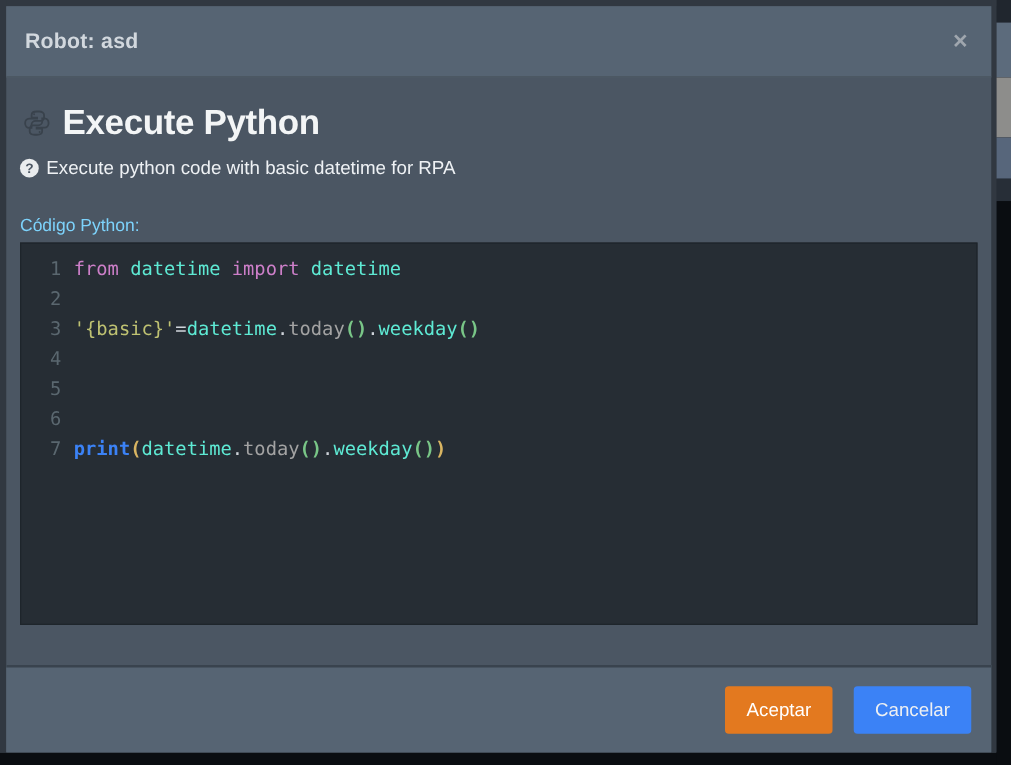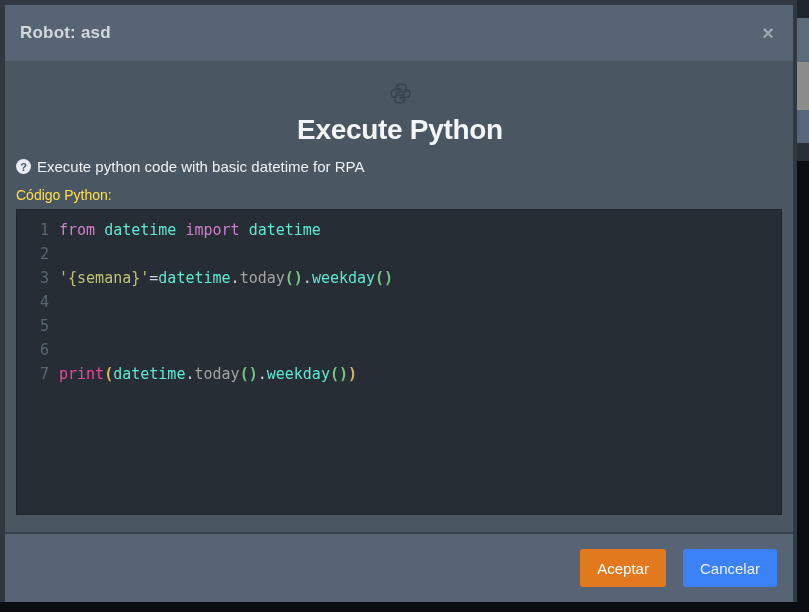--- a/index.html
+++ b/index.html
@@ -24,51 +24,51 @@
     display:flex;align-items:center;padding:0 15px;
   }
   .modal-title{font-size:17px;font-weight:700;color:#d2d8de;letter-spacing:.2px;}
   .close-btn{
     margin-left:auto;background:none;border:none;cursor:pointer;
     color:#9fa6ae;font-size:20px;font-weight:700;line-height:1;padding:2px 4px;
     font-family:"Liberation Sans",sans-serif;
   }
   .modal-body{flex:1 1 auto;padding:0 11px;overflow:hidden;}
 
-  .heading-row{display:flex;align-items:center;margin-top:20px;gap:9px;padding-left:2px;flex-direction:column;}
+  .heading-row{display:flex;align-items:center;margin-top:20px;gap:9px;padding-left:2px;}
   .py-icon{flex:0 0 auto;display:block;}
   .panel-title{margin:0;font-size:28px;font-weight:700;color:#f3f5f6;letter-spacing:-.3px;}
 
   .subtitle-row{display:flex;align-items:center;margin-top:12px;gap:6px;}
   .help-icon{
     width:15px;height:15px;border-radius:50%;background:#e9ecee;color:#4b5663;
     font-size:11px;font-weight:700;display:flex;align-items:center;justify-content:center;
     flex:0 0 auto;
   }
   .panel-desc{font-size:15px;color:#eef1f4;}
 
-  .code-label{margin-top:12px;font-size:14px;color:#fde047;}
+  .code-label{margin-top:29px;font-size:14px;color:#7dd3fc;}
 
   
   .editor{
     margin-top:6px;height:306px;box-sizing:border-box;
     background:#262d34;border:1px solid #1e252b;
     font-family:"DejaVu Sans Mono",monospace;font-size:15px;
     padding-top:8px;cursor:text;overflow:hidden;
   }
   .code-line{display:flex;height:24px;line-height:24px;white-space:pre;}
   .code-line .ln{width:42px;flex:0 0 42px;text-align:right;padding-right:10px;box-sizing:border-box;color:#5a676f;}
   .code-line .code{flex:1;}
   .tok-kw{color:#cd7fc9;}
   .tok-id{color:#5eead4;}
   .tok-fnt{color:#a3a3a3;}
   .tok-fng{color:#5eead4;margin-top:20px;}
   .tok-str{color:#bfc272;}
   .tok-pl{color:#ced3d9;}
-  .tok-gold{color:#ec4899;}
+  .tok-gold{color:#3b82f6;font-weight:bold;}
   .tok-pg{color:#79c687;font-weight:700;}
   .tok-pgo{color:#d9b562;font-weight:700;}
 
   
   .modal-footer{
     flex:0 0 70px;height:70px;box-sizing:border-box;
     background:#566473;border-top:2px solid #39434e;
     display:flex;align-items:center;justify-content:flex-end;
     padding-right:16px;gap:17px;
   }
@@ -125,21 +125,21 @@
         <span class="help-icon">?</span>
         <span class="panel-desc">Execute python code with basic datetime for RPA</span>
       </div>
 
       <div class="code-label">Código Python:</div>
 
       <div class="editor">
         <div>
             <div class="code-line"><span class="ln">1</span><span class="code"><span class="tok-kw">from</span><span class="tok-pl"> </span><span class="tok-id">datetime</span><span class="tok-pl"> </span><span class="tok-kw">import</span><span class="tok-pl"> </span><span class="tok-id">datetime</span></span></div>
             <div class="code-line"><span class="ln">2</span><span class="code"></span></div>
-            <div class="code-line"><span class="ln">3</span><span class="code"><span class="tok-str">'{semana}'</span><span class="tok-pl">=</span><span class="tok-id">datetime</span><span class="tok-pl">.</span><span class="tok-fnt">today</span><span class="tok-pg">()</span><span class="tok-pl">.</span><span class="tok-fng">weekday</span><span class="tok-pg">()</span></span></div>
+            <div class="code-line"><span class="ln">3</span><span class="code"><span class="tok-str">'{basic}'</span><span class="tok-pl">=</span><span class="tok-id">datetime</span><span class="tok-pl">.</span><span class="tok-fnt">today</span><span class="tok-pg">()</span><span class="tok-pl">.</span><span class="tok-fng">weekday</span><span class="tok-pg">()</span></span></div>
             <div class="code-line"><span class="ln">4</span><span class="code"></span></div>
             <div class="code-line"><span class="ln">5</span><span class="code"></span></div>
             <div class="code-line"><span class="ln">6</span><span class="code"></span></div>
             <div class="code-line"><span class="ln">7</span><span class="code"><span class="tok-gold">print</span><span class="tok-pgo">(</span><span class="tok-id">datetime</span><span class="tok-pl">.</span><span class="tok-fnt">today</span><span class="tok-pg">()</span><span class="tok-pl">.</span><span class="tok-fng">weekday</span><span class="tok-pg">()</span><span class="tok-pgo">)</span></span></div>
           </div>
       </div>
 
     </div>
 
     <div class="modal-footer">

